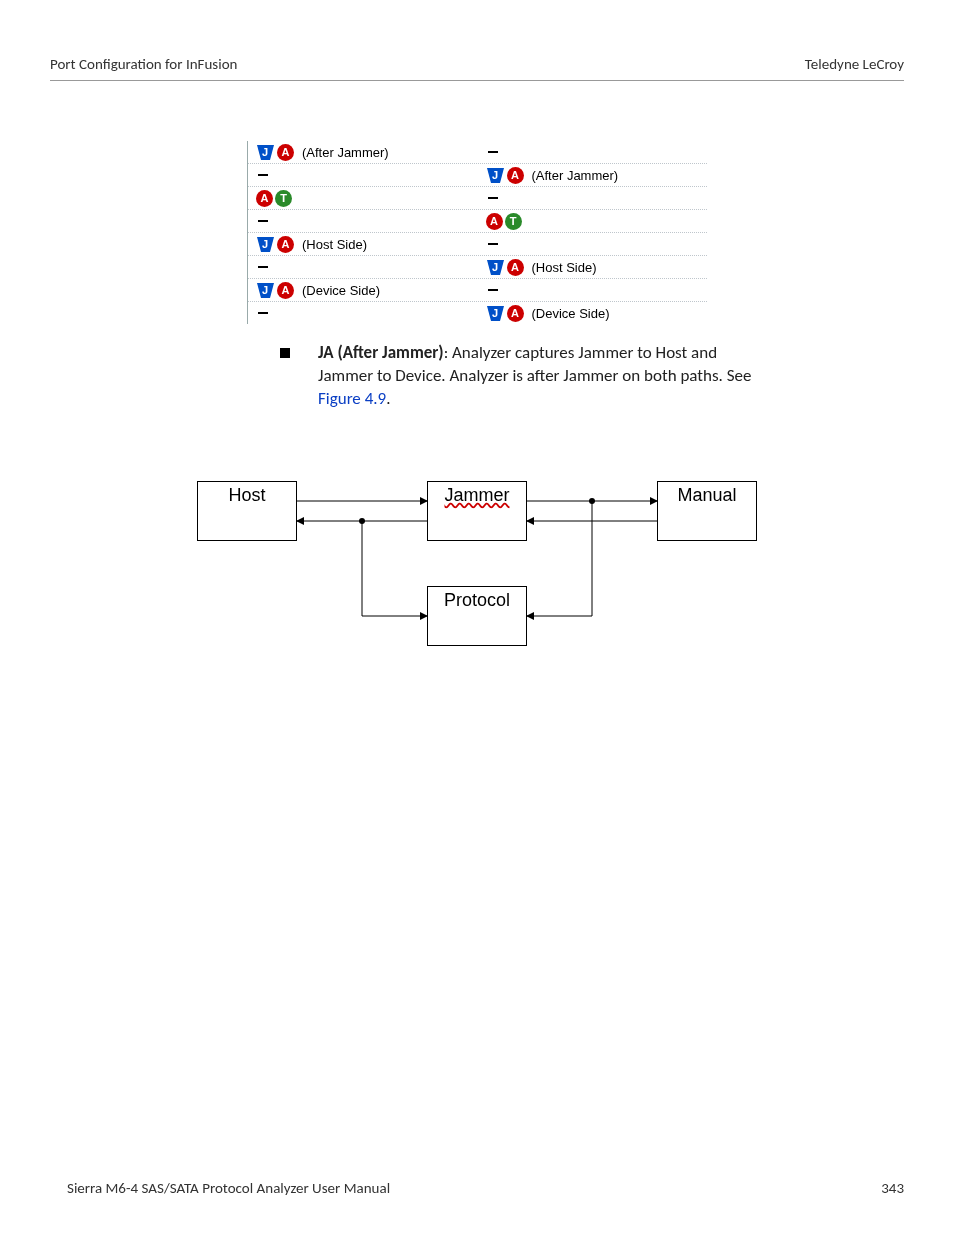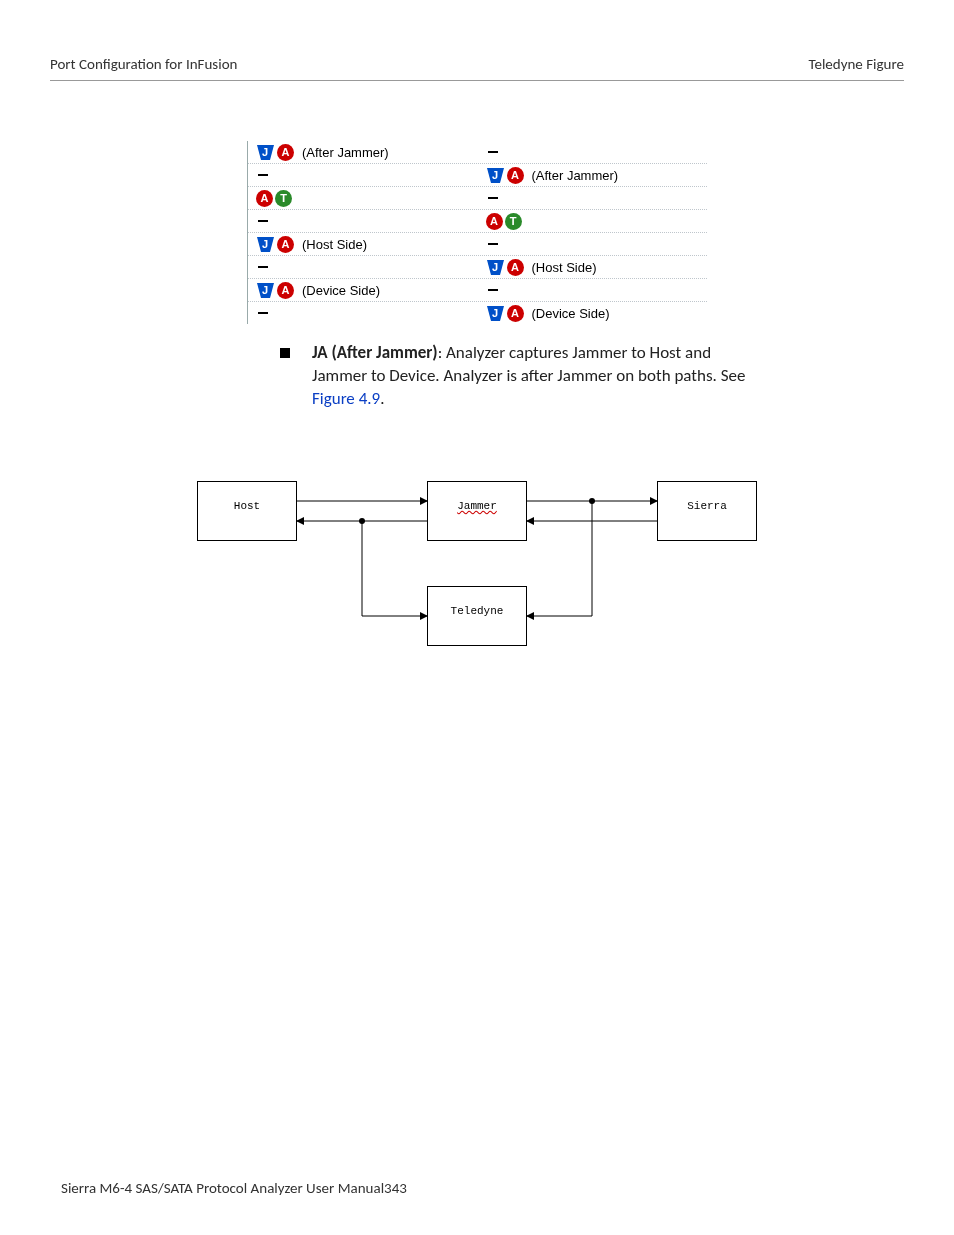--- a/index.html
+++ b/index.html
@@ -66,21 +66,21 @@
   
   .body-text {
     margin: 55px 140px 0 140px;
     font-size: 17px;
     line-height: 1.35;
     color:#222;
   }
   .bullet-row {
     margin: 18px 0 0 90px;
     display:flex;
-    gap: 22px;
+    gap: 28px;
     font-size: 17px;
     justify-content: center;
   }
   .bullet-sq {
     width:10px;height:10px;border:2px solid #000;background:#000;
     margin-top:6px; flex:0 0 auto;
   }
   .bullet-body { flex:1; }
   .link { color:#0b3fc4; }
 
@@ -89,47 +89,47 @@
     position: relative;
     margin: 70px auto 0 auto;
     width: 560px;
     height: 200px;
   }
   .dbox {
     position:absolute;
     border:1px solid #000;
     background:#fff;
     text-align:center;
-    font-family: Liberation Mono, monospace;
-    font-size: 11px;
-    padding-top:18px;
+    font-family: Liberation Sans, sans-serif;
+    font-size: 18px;
+    padding-top:3px;
   }
   .dbox.host   { left:0;   top:0;  width:100px; height:60px; }
   .dbox.jammer { left:230px;top:0;  width:100px; height:60px; }
   .dbox.device { left:460px;top:0;  width:100px; height:60px; }
   .dbox.analyzer{left:230px;top:105px;width:100px;height:60px; }
   .underline { text-decoration: underline; text-decoration-color:#c00; text-decoration-style: wavy; }
   svg.wires { position:absolute; top:0; left:0; }
 
   
   .footer {
     position:absolute;
     bottom: 38px;
-    left: 61px; right: 50px;
-    display:flex; justify-content:flex-start;
+    left: 67px; right: 50px;
+    display:flex; justify-content:space-between;
     font-size:15px; color:#333;
   }
 </style>
 </head>
 <body>
 
 <div class="page">
   <div class="running-head">
     <span>Port Configuration for InFusion</span>
-    <span>Teledyne Figure</span>
+    <span>Teledyne LeCroy</span>
   </div>
 
   <div class="opt-table">
 
     <div class="opt-row">
       <div class="opt-cell">
         <span class="icon-group">
           <span class="j-shield">
             <svg width="19" height="17">
                 <path d="M1 1 L18 1 L14 16 L5 16 Z" fill="#0050c8"></path>
@@ -287,21 +287,21 @@
 
       <circle cx="165" cy="40" r="3" fill="#000"></circle>
       <circle cx="395" cy="20" r="3" fill="#000"></circle>
 
       <polyline points="165,40 165,135 230,135" fill="none" stroke="#000" marker-end="url(#arr)"></polyline>
 
       <polyline points="395,20 395,135 330,135" fill="none" stroke="#000" marker-end="url(#arr)"></polyline>
     </svg>
     <div class="dbox host"><span>Host</span></div>
     <div class="dbox jammer"><span class="underline">Jammer</span></div>
-    <div class="dbox device"><span>Sierra</span></div>
-    <div class="dbox analyzer"><span>Teledyne</span></div>
+    <div class="dbox device"><span>Manual</span></div>
+    <div class="dbox analyzer"><span>Protocol</span></div>
   </div>
 </div>
 
 <div class="footer">
   <span>Sierra M6-4 SAS/SATA Protocol Analyzer User Manual</span>
   <span>343</span>
 </div>
 
 </body></html>

